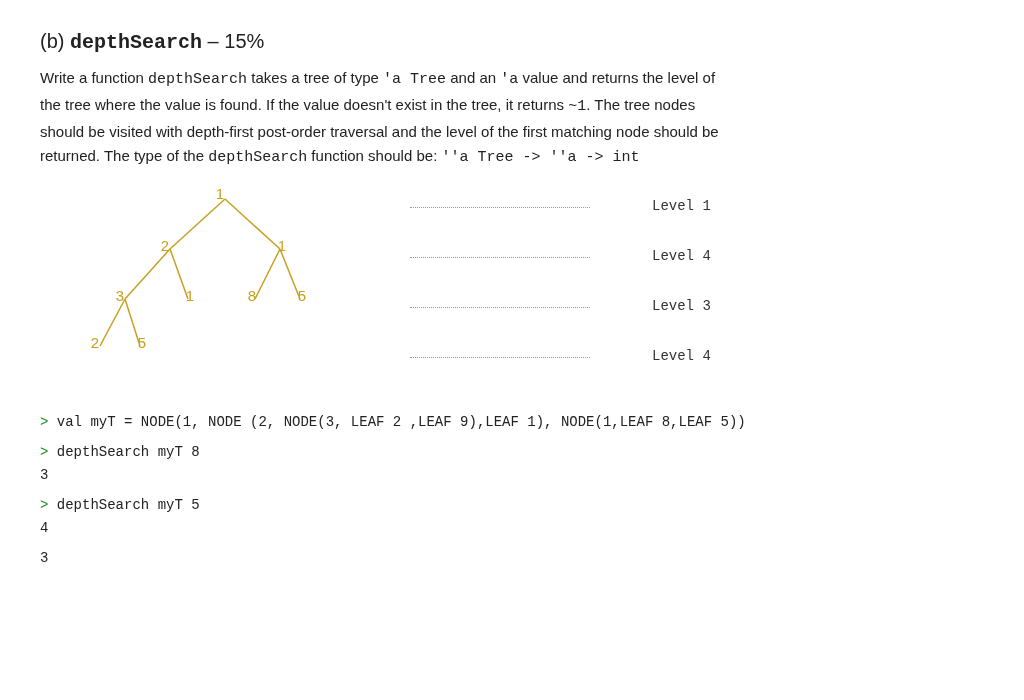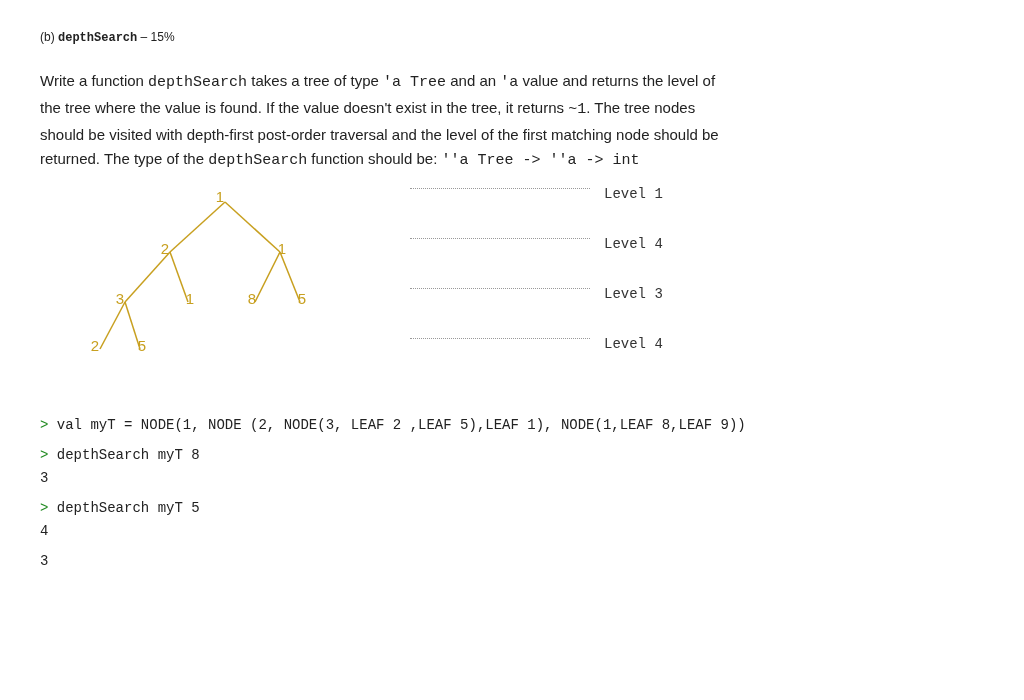--- a/index.html
+++ b/index.html
@@ -6,22 +6,22 @@
     body {
       background: #fff;
       font-family: Arial, sans-serif;
       font-size: 15px;
       color: #222;
       padding: 30px 40px;
       width: 1024px;
       min-height: 700px;
     }
     .section-title {
-      font-size: 12px;
-      margin-bottom: 24px;
+      font-size: 20px;
+      margin-bottom: 12px;
     }
     code, .mono {
       font-family: 'Courier New', Courier, monospace;
     }
     .description {
       line-height: 1.65;
       font-size: 15px;
     }
     .tree-area {
       display: flex;
@@ -40,22 +40,23 @@
     }
     .level-labels {
       display: flex;
       flex-direction: column;
       justify-content: space-around;
       margin-left: 30px;
       height: 200px;
     }
     .level-row {
       display: flex;
-      align-items: flex-start;
+      align-items: center;
       height: 46px;
+      gap: 48px;
     }
     .dotted-line {
       width: 180px;
       border-top: 1px dotted #999;
       margin-right: 14px;
       margin-top: 2px;
     }
     .level-label {
       font-family: 'Courier New', Courier, monospace;
       font-size: 14px;
@@ -141,21 +142,21 @@
       <div class="dotted-line"></div>
       <span class="level-label">Level 4</span>
     </div>
   </div>
 </div>
 
 <div class="repl-area">
   <div class="repl-block">
     <span class="repl-line">
       <span class="repl-prompt">&gt;</span>
-      <span> val myT = NODE(1, NODE (2, NODE(3, LEAF 2 ,LEAF 5),LEAF 1), NODE(1,LEAF 8,LEAF 9))</span>
+      <span> val myT = NODE(1, NODE (2, NODE(3, LEAF 2 ,LEAF 9),LEAF 1), NODE(1,LEAF 8,LEAF 5))</span>
     </span>
   </div>
 
   <div class="repl-block">
     <span class="repl-line">
       <span class="repl-prompt">&gt;</span>
       <span> depthSearch myT 8</span>
     </span>
     <span class="repl-line repl-output">3</span>
   </div>

